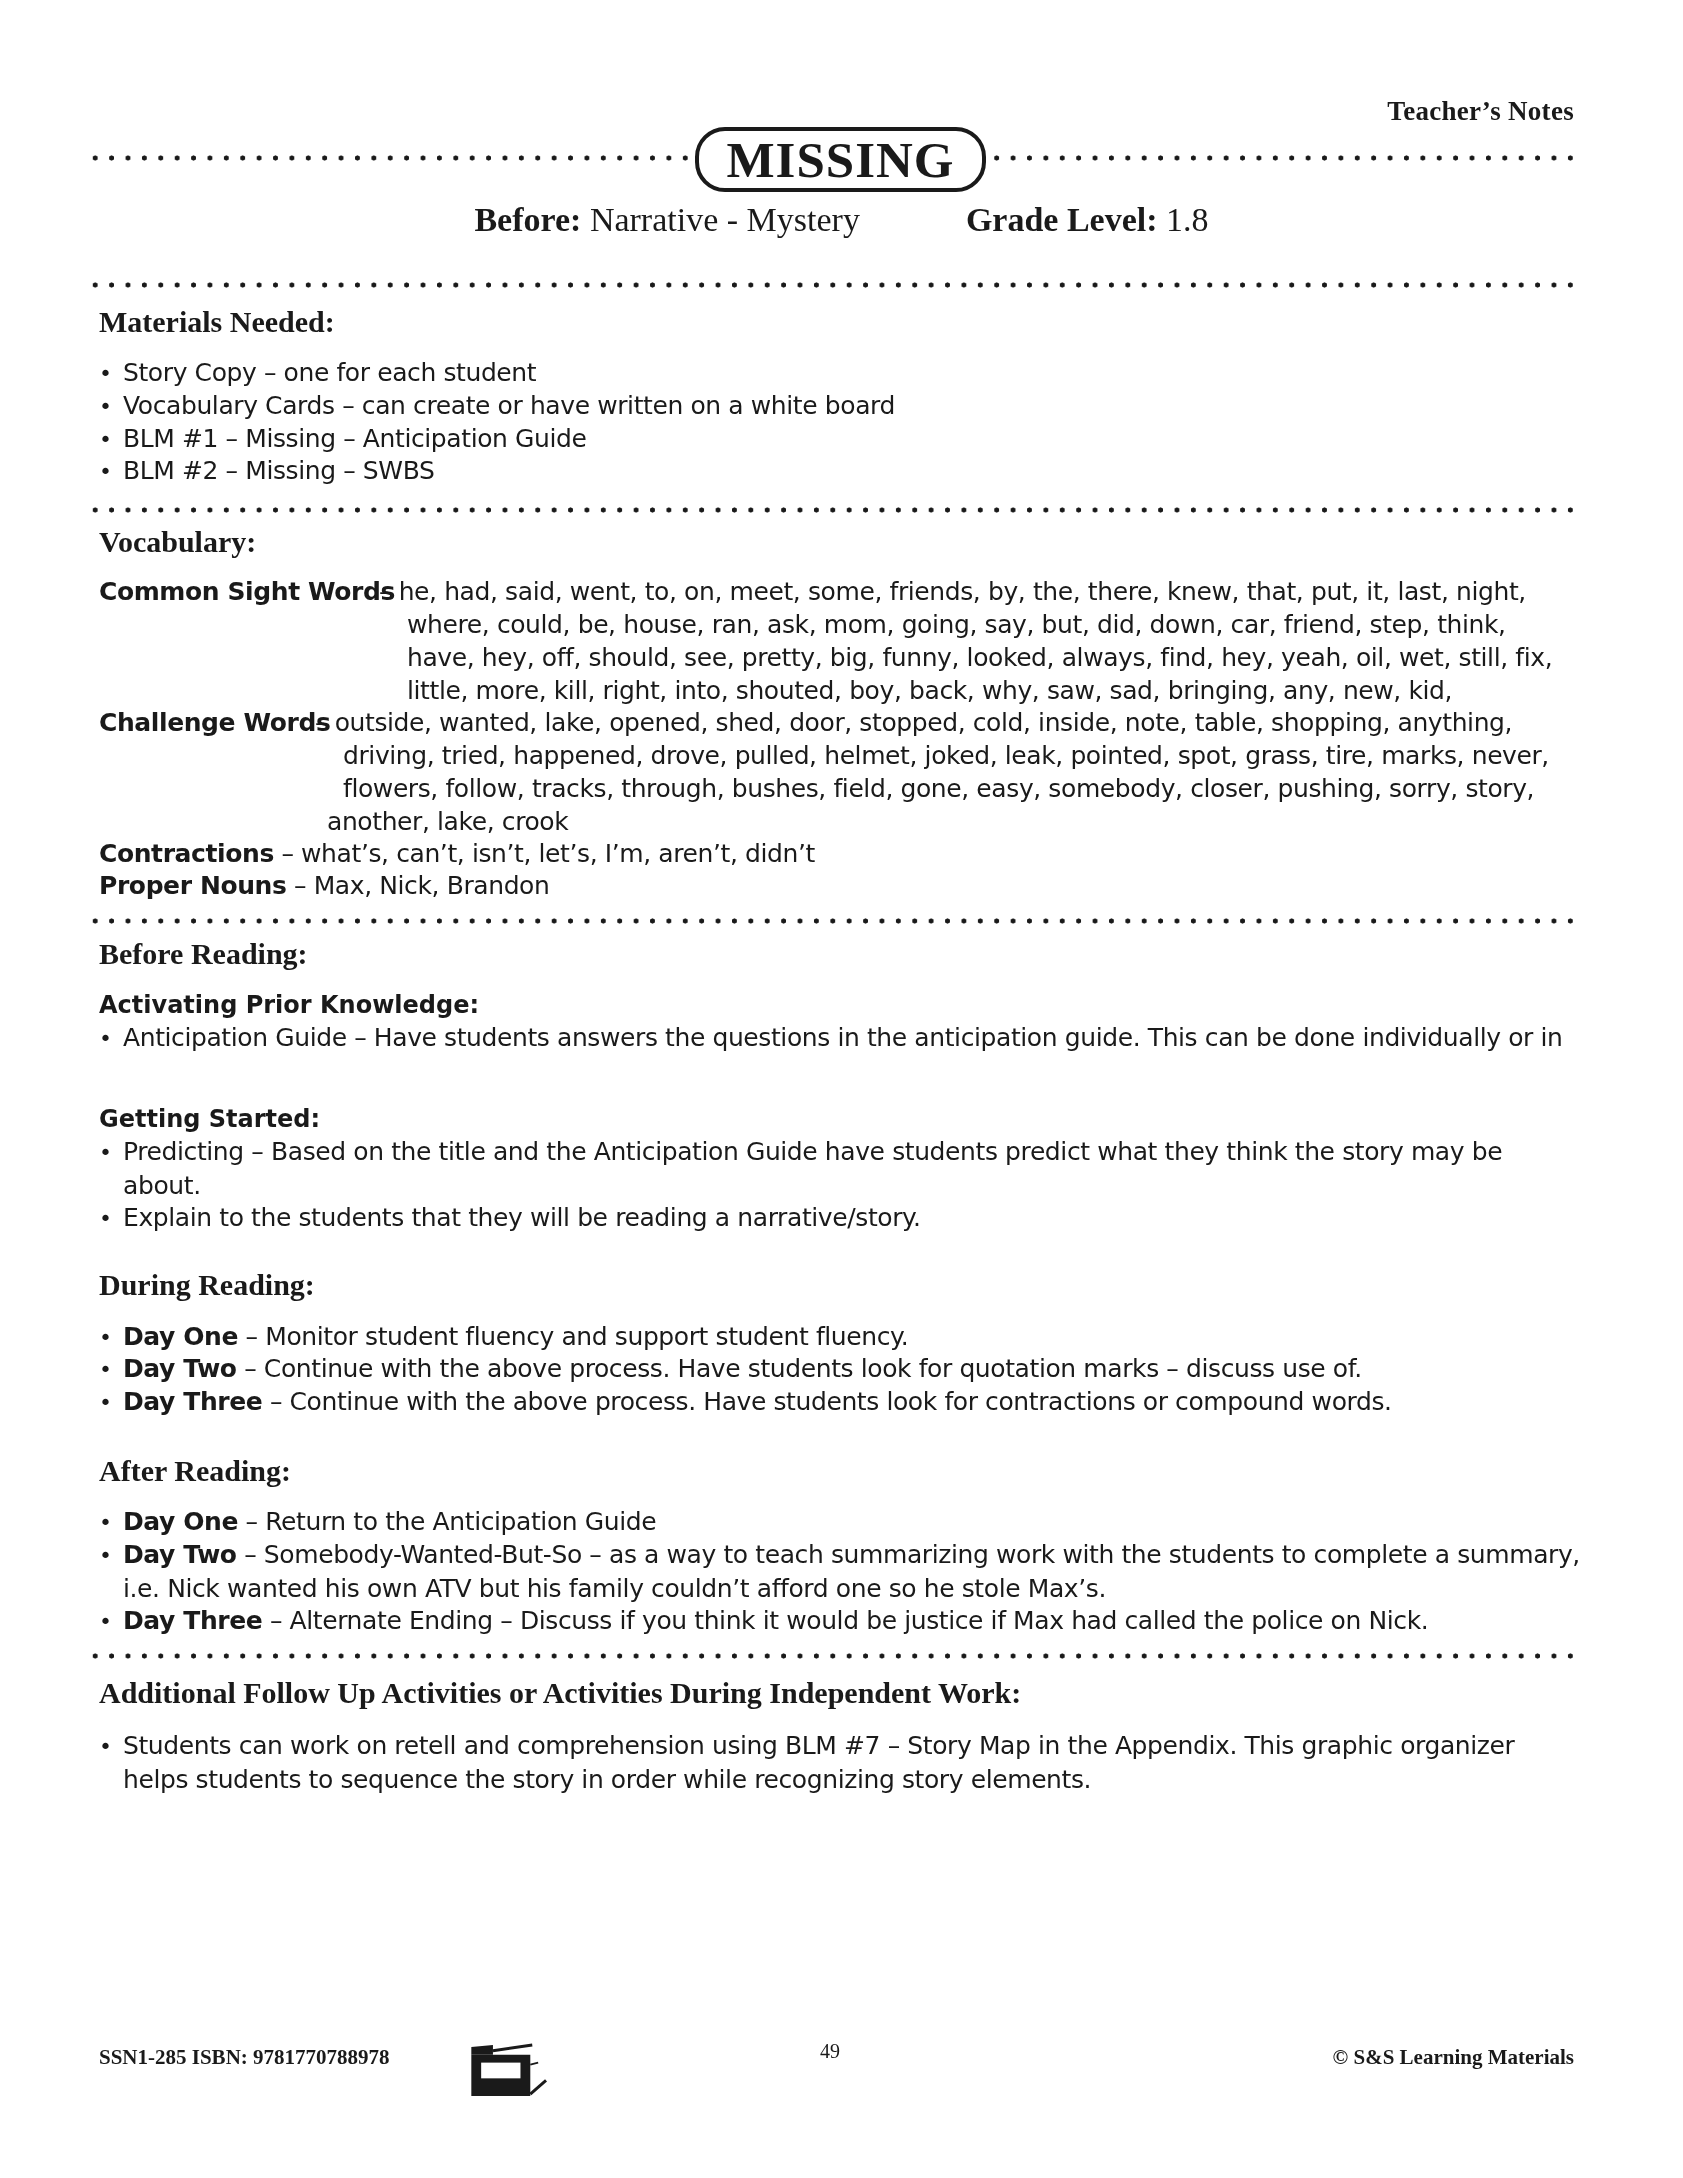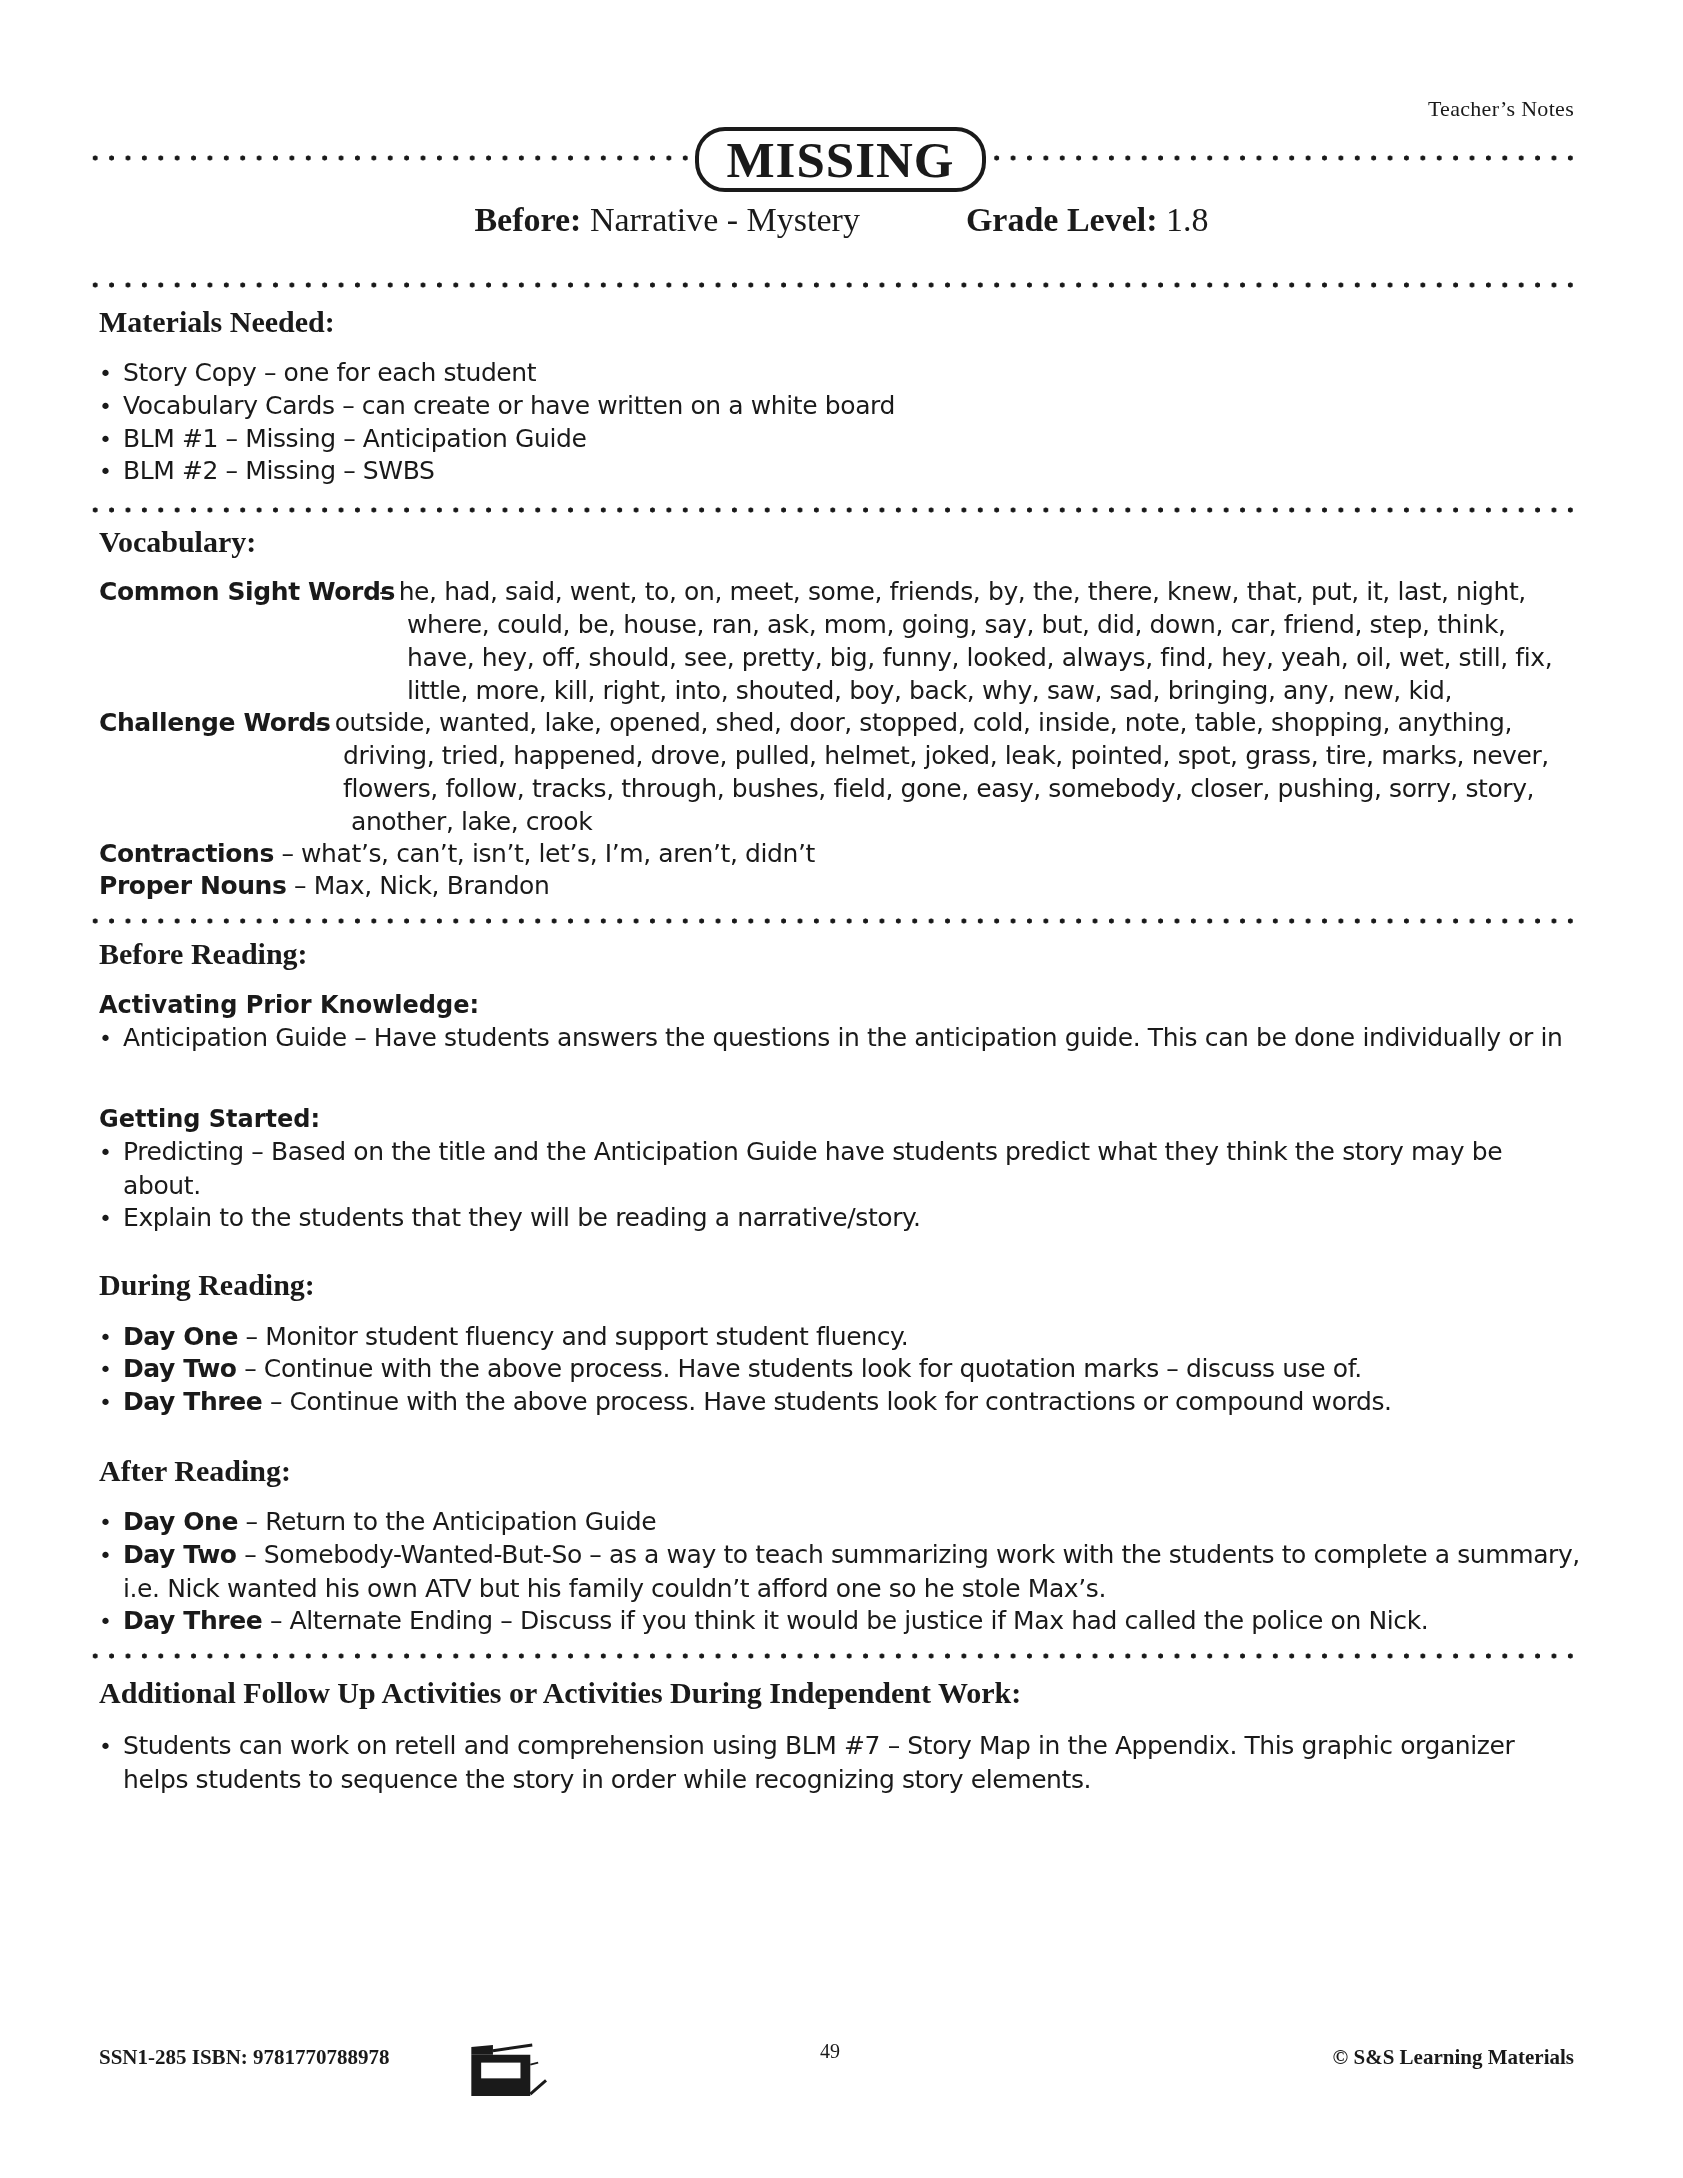--- a/index.html
+++ b/index.html
@@ -6,21 +6,21 @@
   body { width: 1683px; height: 2178px; position: relative; overflow: hidden; color: #1a1a1a; }
   .serif { font-family: "Liberation Serif", "DejaVu Serif", serif; }
   .sans { font-family: "DejaVu Sans", "Liberation Sans", sans-serif; }
   .abs { position: absolute; }
 
   .dotrule {
     position: absolute; left: 87px; width: 1497px; height: 6px;
     background-image: radial-gradient(circle, #1a1a1a 2.3px, transparent 2.8px);
     background-size: 16.4px 6px; background-repeat: repeat-x; background-position: 0 0;
   }
-  .teacher-notes { top: 96px; right: 109px; font-size: 22px; font-weight: normal; letter-spacing: 0.3px; }
+  .teacher-notes { top: 96px; right: 109px; font-size: 27px; font-weight: bold; letter-spacing: 0.3px; }
 
   .title-box {
     position: absolute; left: 695px; top: 127px; width: 283px; height: 57px;
     border: 4px solid #1a1a1a; border-radius: 30px; background: #fff;
     display: flex; align-items: center; justify-content: center;
   }
   .title-text { font-size: 51px; font-weight: bold; letter-spacing: 1px; line-height: 1; margin-top: 2px; }
 
   .genre-line { top: 201px; left: 0; width: 1683px; text-align: center; font-size: 34px; }
   .genre-line b { font-weight: bold; }
@@ -86,21 +86,21 @@
     <span style="margin-left:28px;">little, more, kill, right, into, shouted, boy, back, why, saw, sad, bringing, any, new, kid,</span>
   </span>
 </div>
 
 <div class="vocab-row sans" style="top:706px;">
   <span class="term">Challenge Words</span>
   <span class="words" style="left:216px;">
     <span style="margin-left:0;">– outside, wanted, lake, opened, shed, door, stopped, cold, inside, note, table, shopping, anything,</span>
     <span style="margin-left:28px;">driving, tried, happened, drove, pulled, helmet, joked, leak, pointed, spot, grass, tire, marks, never,</span>
     <span style="margin-left:28px;">flowers, follow, tracks, through, bushes, field, gone, easy, somebody, closer, pushing, sorry, story,</span>
-    <span style="margin-left:36px;">another, lake, crook</span>
+    <span style="margin-left:12px;">another, lake, crook</span>
   </span>
 </div>
 
 <div class="line sans" style="top:837px;"><span class="lbl">Contractions</span><span> – what’s, can’t, isn’t, let’s, I’m, aren’t, didn’t</span></div>
 <div class="line sans" style="top:869px;"><span class="lbl">Proper Nouns</span><span> – Max, Nick, Brandon</span></div>
 
 <div class="dotrule" style="top:918px;"></div>
 
 <div class="h2 serif" style="top:937px;">Before Reading:</div>
 <div class="h3 sans" style="top:991px;">Activating Prior Knowledge:</div>

